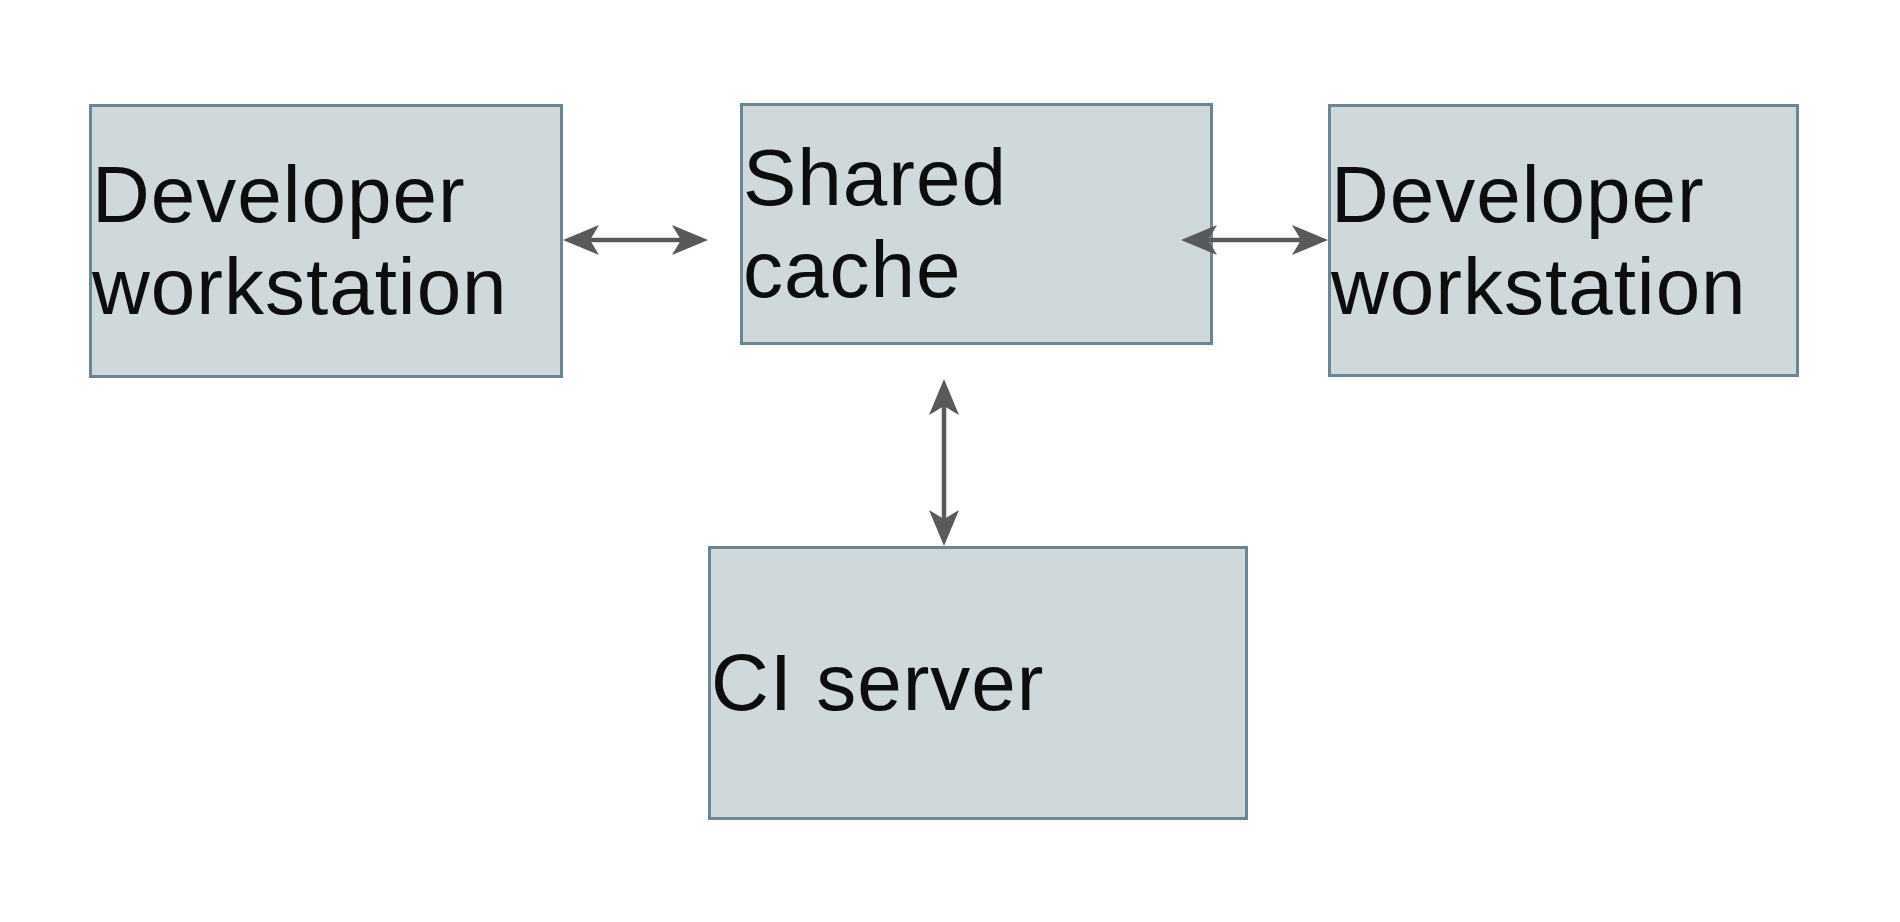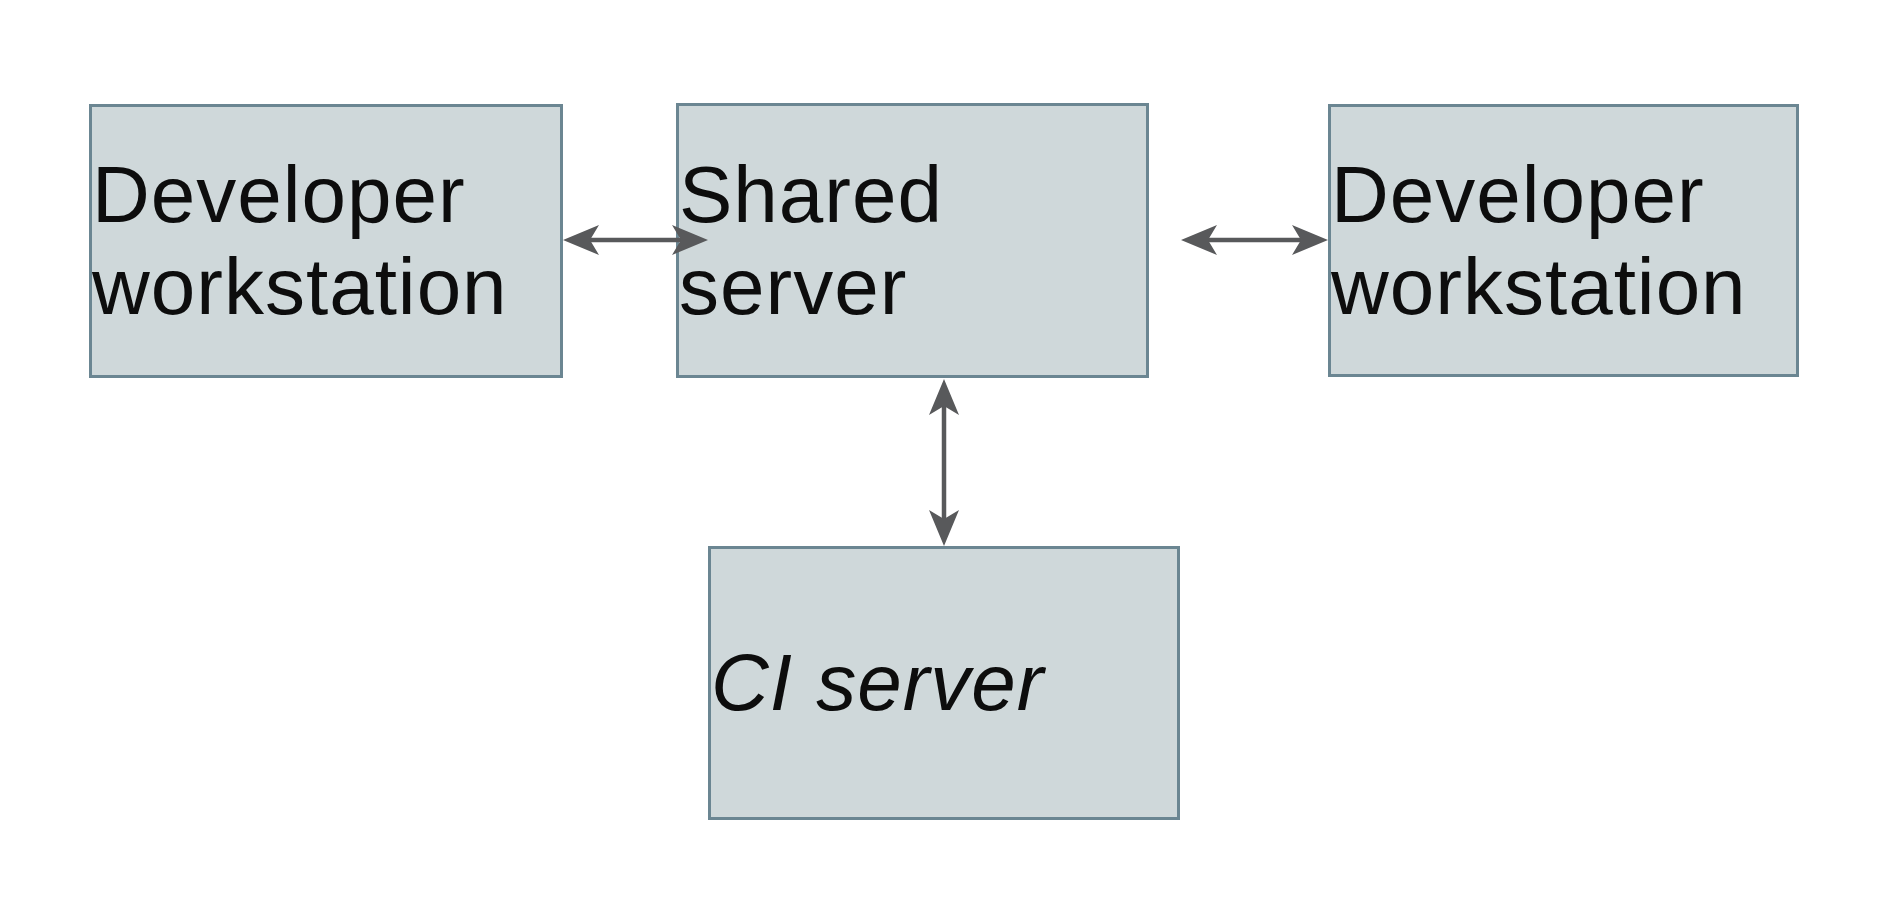--- a/index.html
+++ b/index.html
@@ -24,43 +24,43 @@
     flex-direction: column;
     align-items: flex-start;
     justify-content: center;
     text-align: center;
     font-size: 80px;
     line-height: 92px;
     letter-spacing: 1px;
     user-select: none;
   }
   #node-dev-left   { left: 89px;   top: 104px; width: 474px; height: 274px; }
-  #node-shared-cache { left: 676px; top: 103px; width: 473px; height: 275px; }
+  #node-shared-cache { left: 740px; top: 103px; width: 473px; height: 242px; }
   #node-dev-right  { left: 1328px; top: 104px; width: 471px; height: 273px; }
-  #node-ci-server  { left: 708px;  top: 546px; width: 472px; height: 274px; font-style: italic; }
+  #node-ci-server  { left: 708px;  top: 546px; width: 540px; height: 274px; }
 
   .arrow { position: absolute; display: block; }
   #arrow-left-cache  { left: 563px;  top: 212px; }
   #arrow-cache-right { left: 1181px; top: 212px; }
   #arrow-cache-ci    { left: 916px;  top: 379px; }
   .arrow line { stroke-width: 4.5px; }
 </style>
 </head>
 <body style="background: rgb(255, 255, 255);">
 
 <div class="canvas" style="background: rgb(255, 255, 255);">
 
   <div class="node" id="node-dev-left" style="background: rgb(207, 216, 218); border-color: rgb(107, 134, 146); color: rgb(13, 13, 13);">
     <div>Developer</div>
     <div>workstation</div>
   </div>
 
   <div class="node" id="node-shared-cache" style="background: rgb(207, 216, 218); border-color: rgb(107, 134, 146); color: rgb(13, 13, 13);">
     <div>Shared</div>
-    <div>server</div>
+    <div>cache</div>
   </div>
 
   <div class="node" id="node-dev-right" style="background: rgb(207, 216, 218); border-color: rgb(107, 134, 146); color: rgb(13, 13, 13);">
     <div>Developer</div>
     <div>workstation</div>
   </div>
 
   <div class="node" id="node-ci-server" style="background: rgb(207, 216, 218); border-color: rgb(107, 134, 146); color: rgb(13, 13, 13);">
     <div>CI server</div>
   </div>

